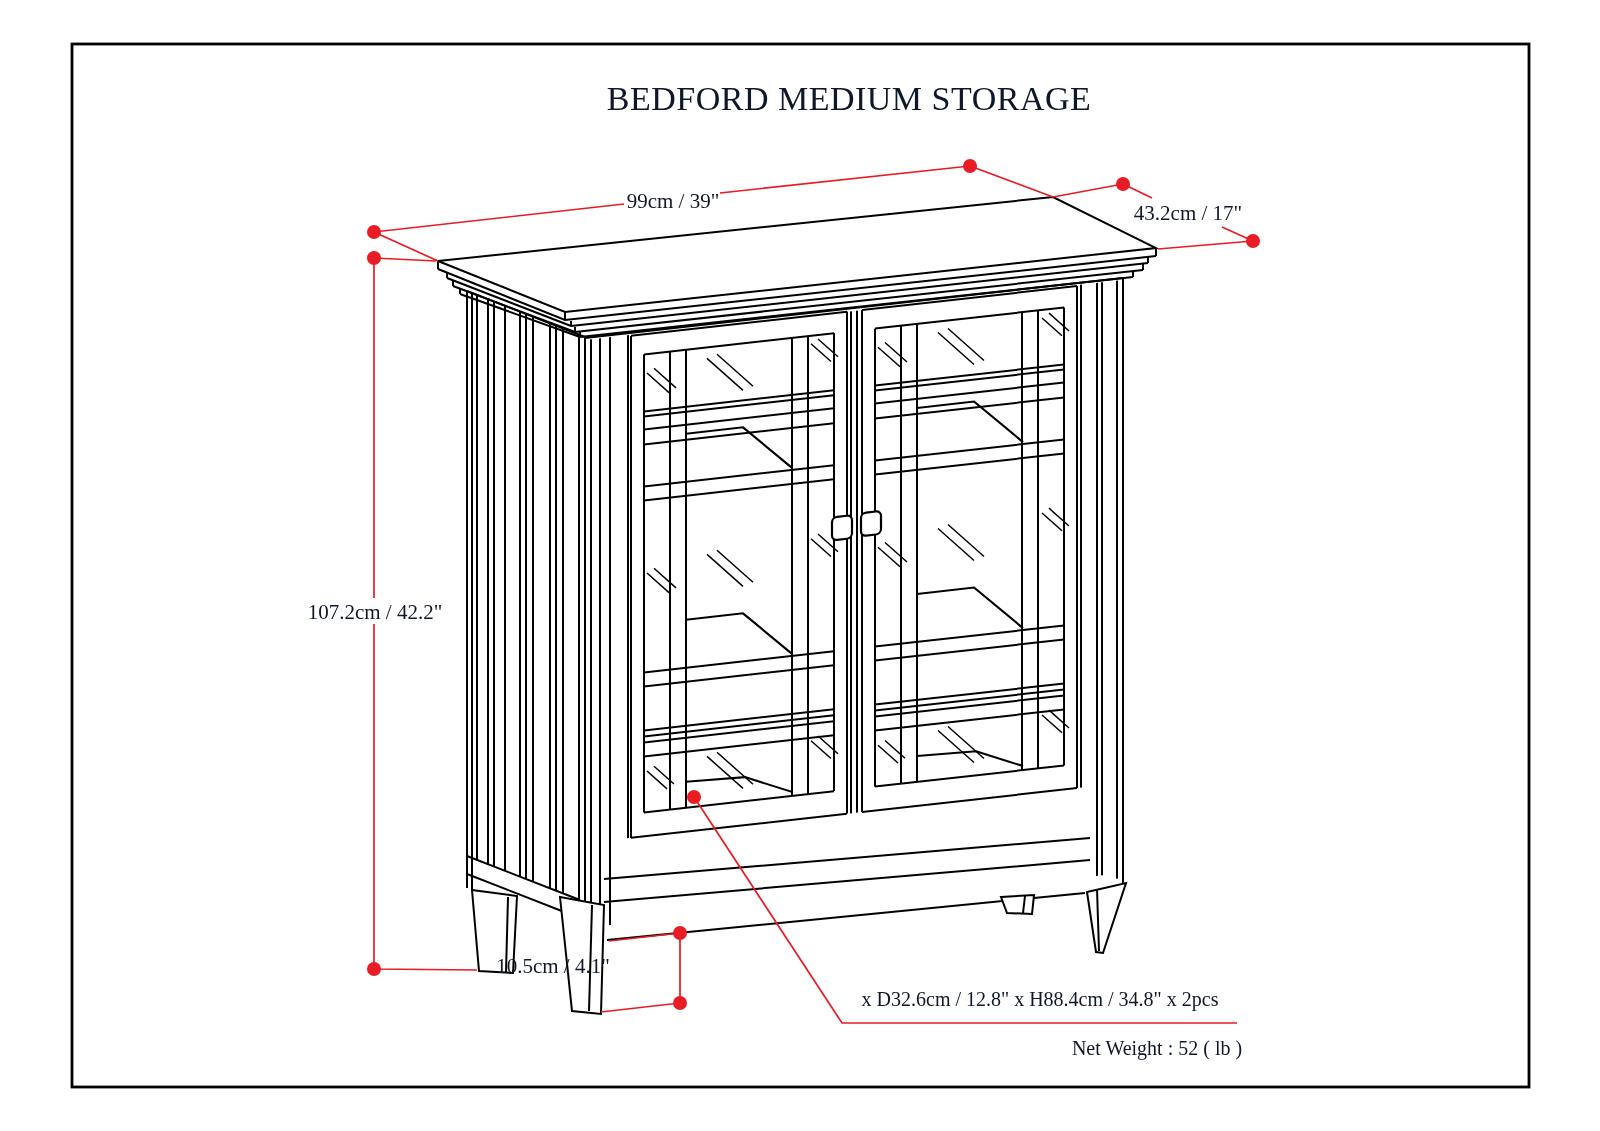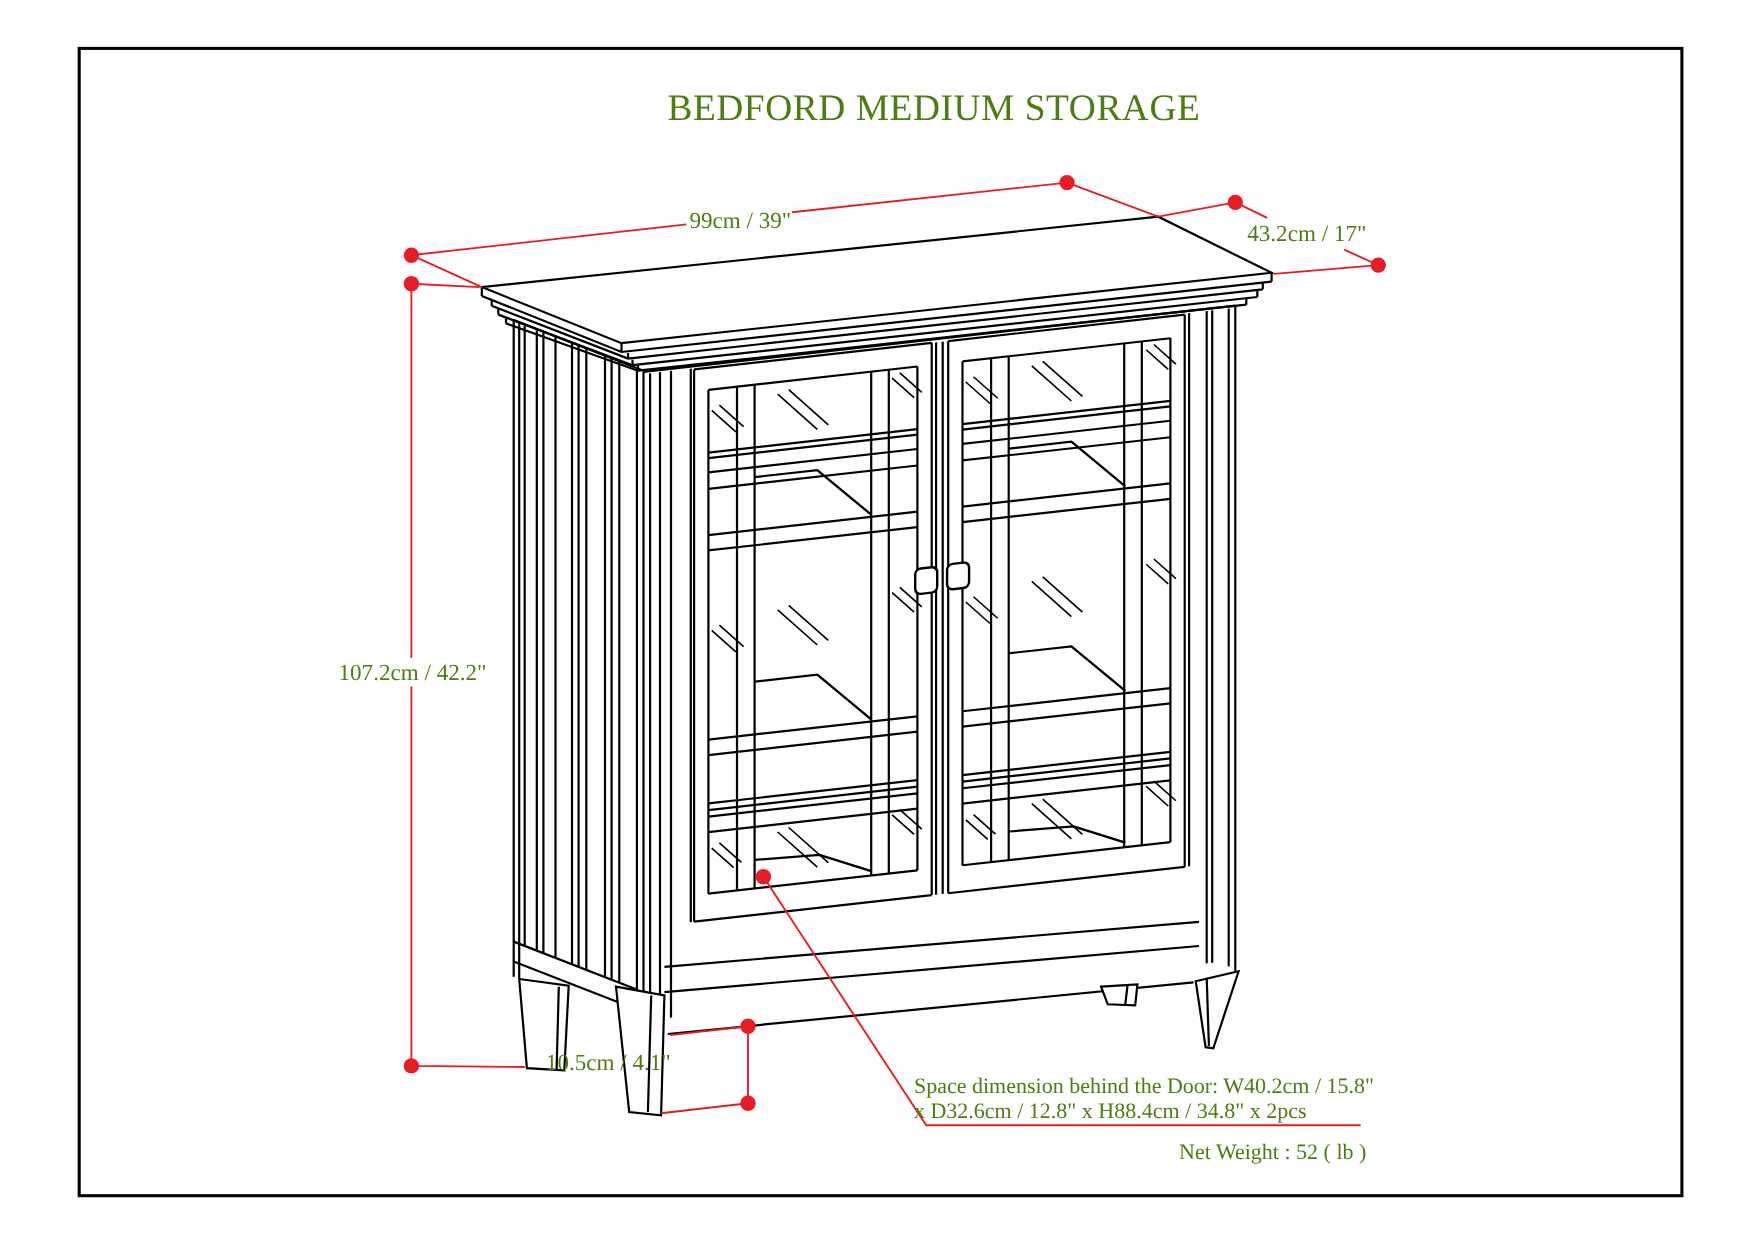--- a/index.html
+++ b/index.html
@@ -3,22 +3,22 @@
 <meta charset="utf-8">
 <style>
   html,body { margin:0; padding:0; background:#ffffff; }
   .canvas {
     position:relative; width:1600px; height:1131px;
     background:#ffffff; overflow:hidden;
     font-family:"Liberation Serif", serif;
   }
   .canvas svg { position:absolute; left:0; top:0; }
   .label {
-    position:absolute; color:#4d7c0f; white-space:nowrap;
-    transform:translate(-50%,-50%); text-align:left;
+    position:absolute; color:#0f172a; white-space:nowrap;
+    transform:translate(-50%,-50%); text-align:center;
     font-family:"Liberation Serif", serif;
   }
   .title-label   { font-size:34px; letter-spacing:0.5px; }
   .dim-label     { font-size:21px; }
   .note-label    { font-size:20px; line-height:22px; }
   .note-label span { display:block; }
 </style>
 </head>
 <body>
 
@@ -125,18 +125,17 @@
 
   <div class="label dim-label" style="left:673px; top:201px;">99cm / 39"</div>
 
   <div class="label dim-label" style="left:1188px; top:213px;">43.2cm / 17"</div>
 
   <div class="label dim-label" style="left:375px; top:612px;">107.2cm / 42.2"</div>
 
   <div class="label dim-label" style="left:553px; top:966px;">10.5cm / 4.1"</div>
 
   <div class="label note-label" style="left:1040px; top:999px;">
-    <span>Space dimension behind the Door: W40.2cm / 15.8"</span>
     <span>x D32.6cm / 12.8" x H88.4cm / 34.8" x 2pcs</span>
   </div>
 
   <div class="label note-label" style="left:1157px; top:1048px;">Net Weight : 52 ( lb )</div>
 </div>
 
 </body></html>

